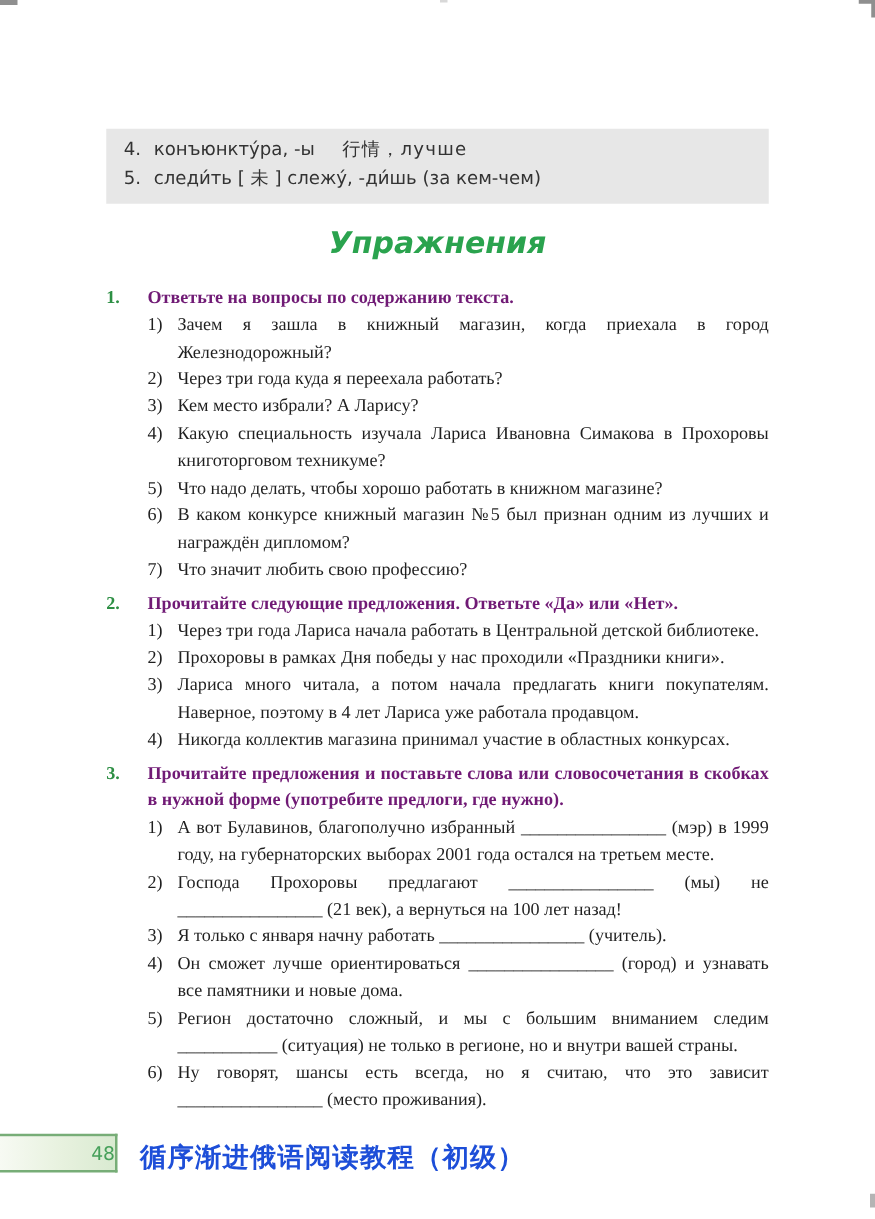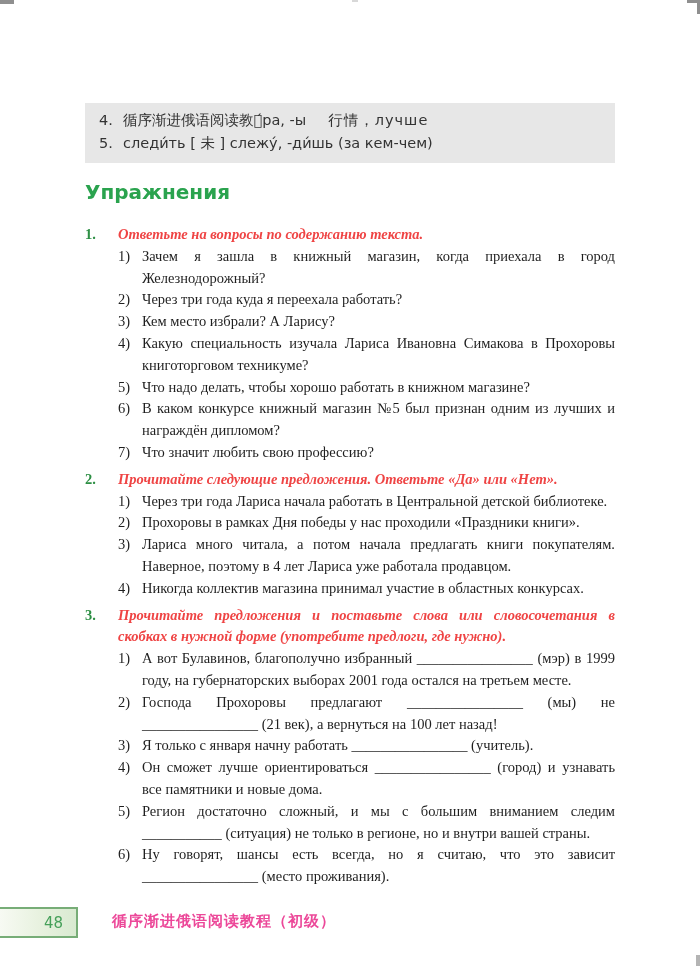--- a/index.html
+++ b/index.html
@@ -41,95 +41,95 @@
     box-sizing: border-box;
   }
   .vocab-line { display: flex; line-height: 21px; padding: 1px 0; }
   .vocab-num { width: 24px; flex-shrink: 0; }
   .vocab-ru { white-space: nowrap; }
   .vocab-zh { margin-left: 22px; white-space: nowrap; letter-spacing: 1px; }
 
   
   .main-title {
     margin: 17px 0 20px 0;
+    text-align: center;
     font-family: "DejaVu Sans", "Liberation Sans", sans-serif;
     font-weight: bold;
-    font-size: 20px;
+    font-size: 24px;
     color: #2aa34e;
+    font-style: italic;
   }
 
   
   .exercise {
     display: flex;
     font-size: 14.5px;
     line-height: 21.8px;
   }
   .exercise + .exercise { margin-top: 5px; }
   .ex-num {
     width: 33px;
     flex-shrink: 0;
     font-weight: bold;
     color: #2d8f44;
   }
   .ex-body { flex: 1; min-width: 0; }
   .ex-heading {
     font-weight: bold;
-    color: #ef4444;
+    color: #701a75;
     text-align: justify;
-    font-style: italic;
   }
   .items { margin: 0; padding: 0; list-style: none; }
   .item { display: flex; }
   .item-num { width: 24px; flex-shrink: 0; }
   .item-text { flex: 1; min-width: 0; text-align: justify; }
 
   
   .page-num-box {
     position: absolute;
     left: 0;
     top: 907px;
-    width: 78px;
+    width: 94px;
     height: 31px;
     box-sizing: border-box;
     border: 2px solid #77ad77;
     border-left: none;
     background: linear-gradient(90deg, #f7faf3 0%, #e7f1de 55%, #d9ead1 100%);
     display: flex;
     align-items: center;
     justify-content: flex-end;
-    padding-right: 13px;
     font-family: "DejaVu Sans", "Liberation Sans", sans-serif;
     font-size: 15px;
     color: #46a05a;
   }
   .footer-title {
     position: absolute;
     left: 112px;
     top: 912px;
     font-weight: bold;
-    font-size: 15px;
-    color: #ec4899;
+    font-size: 21px;
+    color: #1d4ed8;
     letter-spacing: 1px;
   }
 </style>
 </head>
 <body>
 
 <div class="mark tl"></div>
 <div class="mark tr-h"></div>
 <div class="mark tr-v"></div>
 <div class="mark tc"></div>
 <div class="mark br"></div>
 
 <div class="content">
 
   <div class="vocab">
     <div class="vocab-line">
       <span class="vocab-num">4.</span>
-      <span class="vocab-ru">循序渐进俄语阅读教程́ра, -ы</span>
+      <span class="vocab-ru">конъюнкту́ра, -ы</span>
       <span class="vocab-zh">行情，лучше</span>
     </div>
     <div class="vocab-line">
       <span class="vocab-num">5.</span>
       <span class="vocab-ru">следи́ть [ 未 ] слежу́, -ди́шь (за кем-чем)</span>
     </div>
   </div>
 
   <div class="main-title">Упражнения</div>
 

